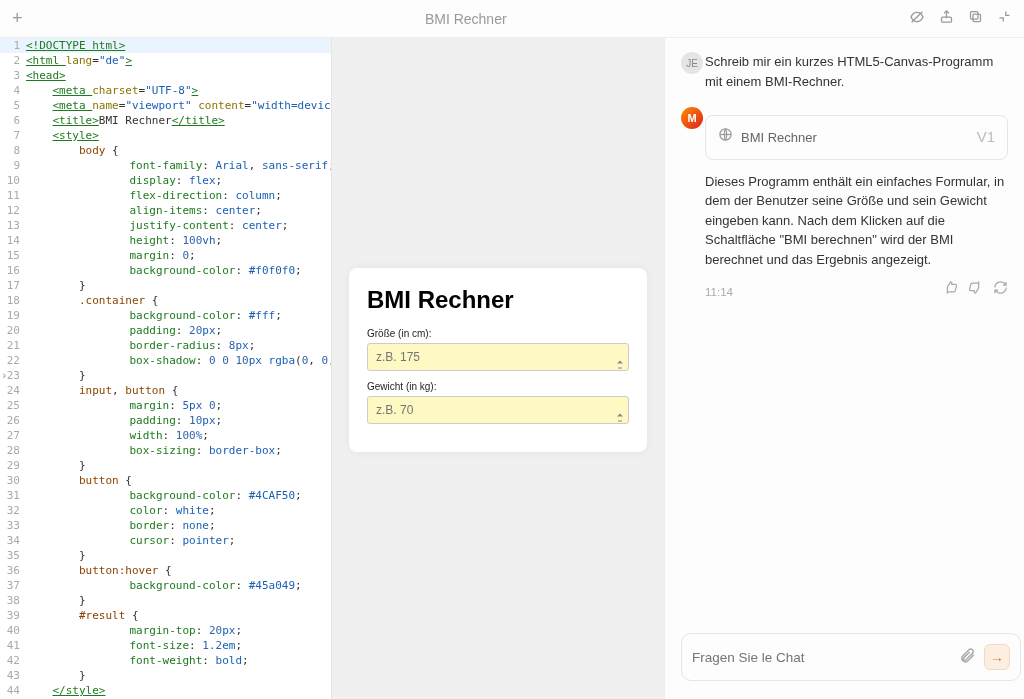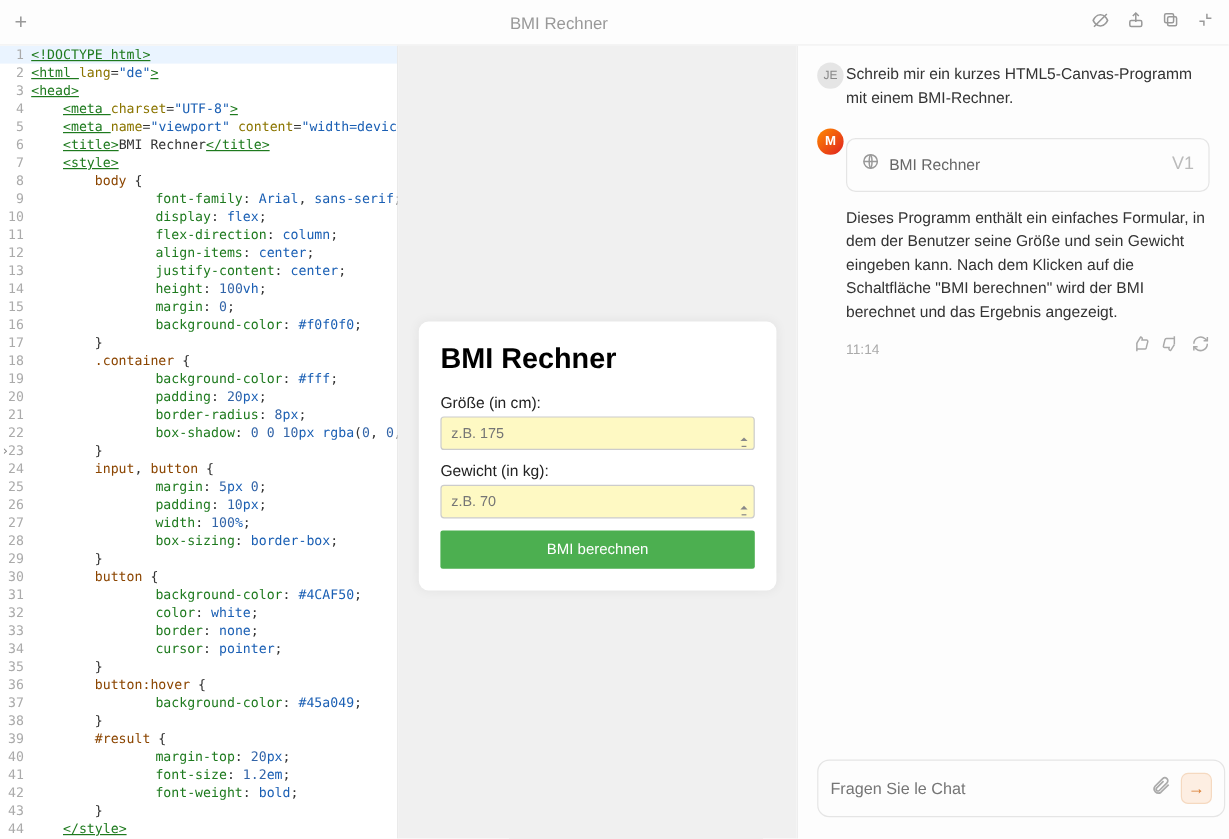--- a/index.html
+++ b/index.html
@@ -56,21 +56,21 @@
   padding-top: 230px;
 }
 .preview-card {
   width: 298px;
   background: #fff;
   border-radius: 8px;
   padding: 18px;
   box-shadow: 0 0 10px rgba(0,0,0,0.06);
 }
 .preview-card h1 { font-size: 24px; font-weight: 700; margin-bottom: 14px; }
-.preview-card label { display: block; font-size: 13px; margin-bottom: 4px; color: #222; }
+.preview-card label { display: block; font-size: 10px; margin-bottom: 4px; color: #222; }
 .preview-card input {
   width: 100%;
   border: 1px solid #ccc;
   border-radius: 3px;
   padding: 6px 8px;
   font-size: 12px;
   color: #888;
   margin-bottom: 10px;
   background: #fef9c3;
 }
@@ -242,21 +242,20 @@
       <div class="code-line"><div class="gutter">45</div><div class="code"></div></div>
     </div>
 
   <div class="preview-pane">
     <div class="preview-card">
       <h1>BMI Rechner</h1>
       <label>Größe (in cm):</label>
       <div class="spin-wrap"><input placeholder="z.B. 175" style=""></div>
       <label>Gewicht (in kg):</label>
       <div class="spin-wrap"><input placeholder="z.B. 70" style=""></div>
-      <button>BMI berechnen</button>
     </div>
   </div>
 
   <div class="chat-pane">
     <div class="chat-body">
 
       <div class="msg">
         <div class="avatar user">JE</div>
         <div class="content">Schreib mir ein kurzes HTML5-Canvas-Programm mit einem BMI-Rechner.</div>
       </div>

